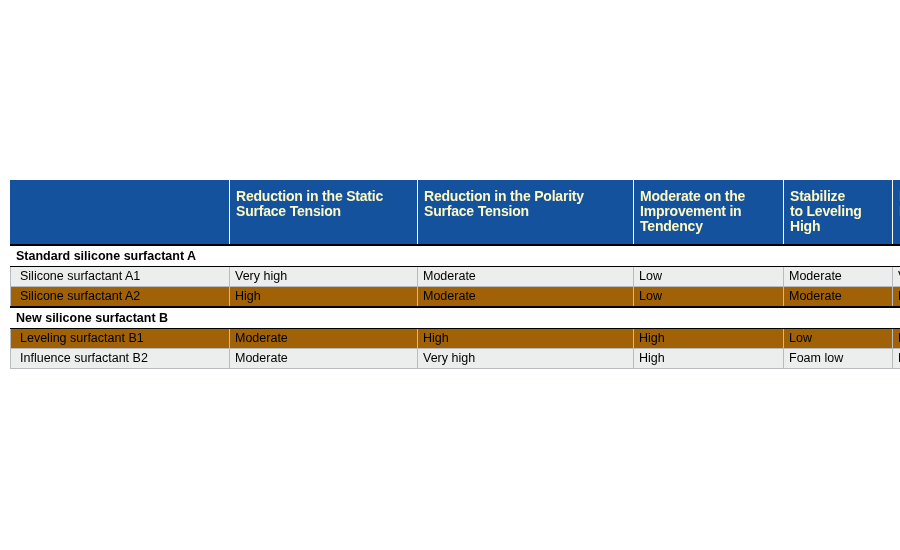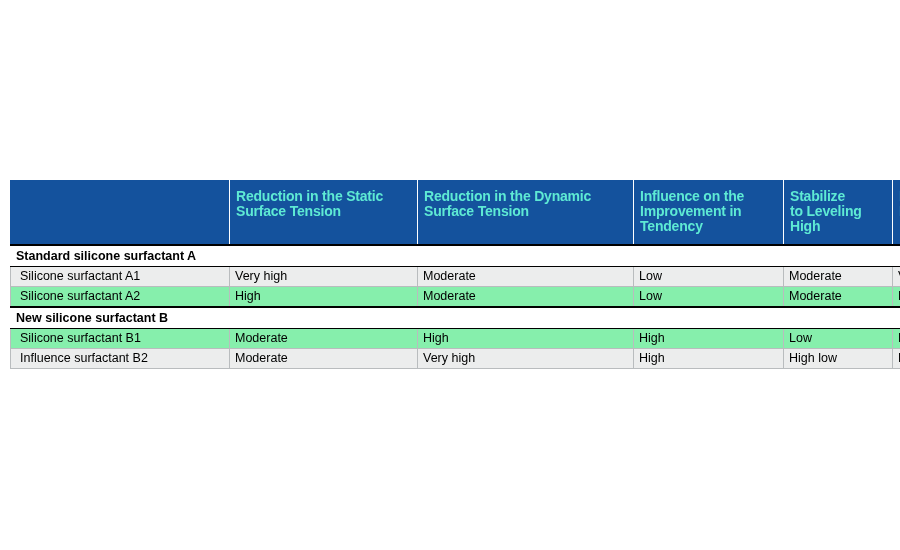--- a/index.html
+++ b/index.html
@@ -25,21 +25,21 @@
     width: 884px;
   }
   table.data-table {
     width: 884px;
     border-collapse: collapse;
     table-layout: fixed;
   }
   
   thead tr.header-row th {
     background: #14529d;
-    color: #5eead4;
+    color: #fef9c3;
     font-weight: bold;
     font-size: 14px;
     line-height: 15px;
     text-align: left;
     vertical-align: top;
     padding: 8px 6px 10px 6px;
     border: 1px solid #14529d;
     border-right: 1px solid #ffffff;
     letter-spacing: -0.2px;
   }
@@ -73,21 +73,21 @@
     overflow: hidden;
   }
   tr.data-row td:first-child {
     border-left: 1px solid #b9bcbe;
     padding-left: 9px;
   }
   tr.data-row.shaded td {
     background: #eceded;
   }
   tr.data-row.plain td {
-    background: #86efac;
+    background: #a16207;
   }
   tr.data-row.last-of-group td {
     border-bottom: 1px solid #b9bcbe;
   }
   .col-0 { width: 206px; }
   .col-1 { width: 175px; }
   .col-2 { width: 203px; }
   .col-3 { width: 137px; }
   .col-4 { width: 96px; }
   .col-5 { width: 87px; }
@@ -100,25 +100,25 @@
   <div class="table-wrap">
     <table class="data-table">
       <thead>
         <tr class="header-row">
           <th class="col-0 corner"></th>
           <th class="col-1">
             <span class="hdr-line">Reduction in the Static</span>
             <span class="hdr-line">Surface Tension</span>
           </th>
           <th class="col-2">
-            <span class="hdr-line">Reduction in the Dynamic</span>
+            <span class="hdr-line">Reduction in the Polarity</span>
             <span class="hdr-line">Surface Tension</span>
           </th>
           <th class="col-3">
-            <span class="hdr-line">Influence on the</span>
+            <span class="hdr-line">Moderate on the</span>
             <span class="hdr-line">Improvement in</span>
             <span class="hdr-line">Tendency</span>
           </th>
           <th class="col-4">
             <span class="hdr-line">Stabilize</span>
             <span class="hdr-line">to Leveling</span>
             <span class="hdr-line">High</span>
           </th>
           <th class="col-5">
             <span class="hdr-line">Product</span>
@@ -145,31 +145,31 @@
           <td class="col-2">Moderate</td>
           <td class="col-3">Low</td>
           <td class="col-4">Moderate</td>
           <td class="col-5">High</td>
         </tr>
 
         <tr class="group-row">
           <td colspan="6">New silicone surfactant B</td>
         </tr>
         <tr class="data-row plain">
-          <td class="col-0">Silicone surfactant B1</td>
+          <td class="col-0">Leveling surfactant B1</td>
           <td class="col-1">Moderate</td>
           <td class="col-2">High</td>
           <td class="col-3">High</td>
           <td class="col-4">Low</td>
           <td class="col-5">Low</td>
         </tr>
         <tr class="data-row shaded last-of-group">
           <td class="col-0">Influence surfactant B2</td>
           <td class="col-1">Moderate</td>
           <td class="col-2">Very high</td>
           <td class="col-3">High</td>
-          <td class="col-4">High low</td>
+          <td class="col-4">Foam low</td>
           <td class="col-5">Low</td>
         </tr>
       </tbody>
     </table>
   </div>
 </div>
 
 </body></html>

